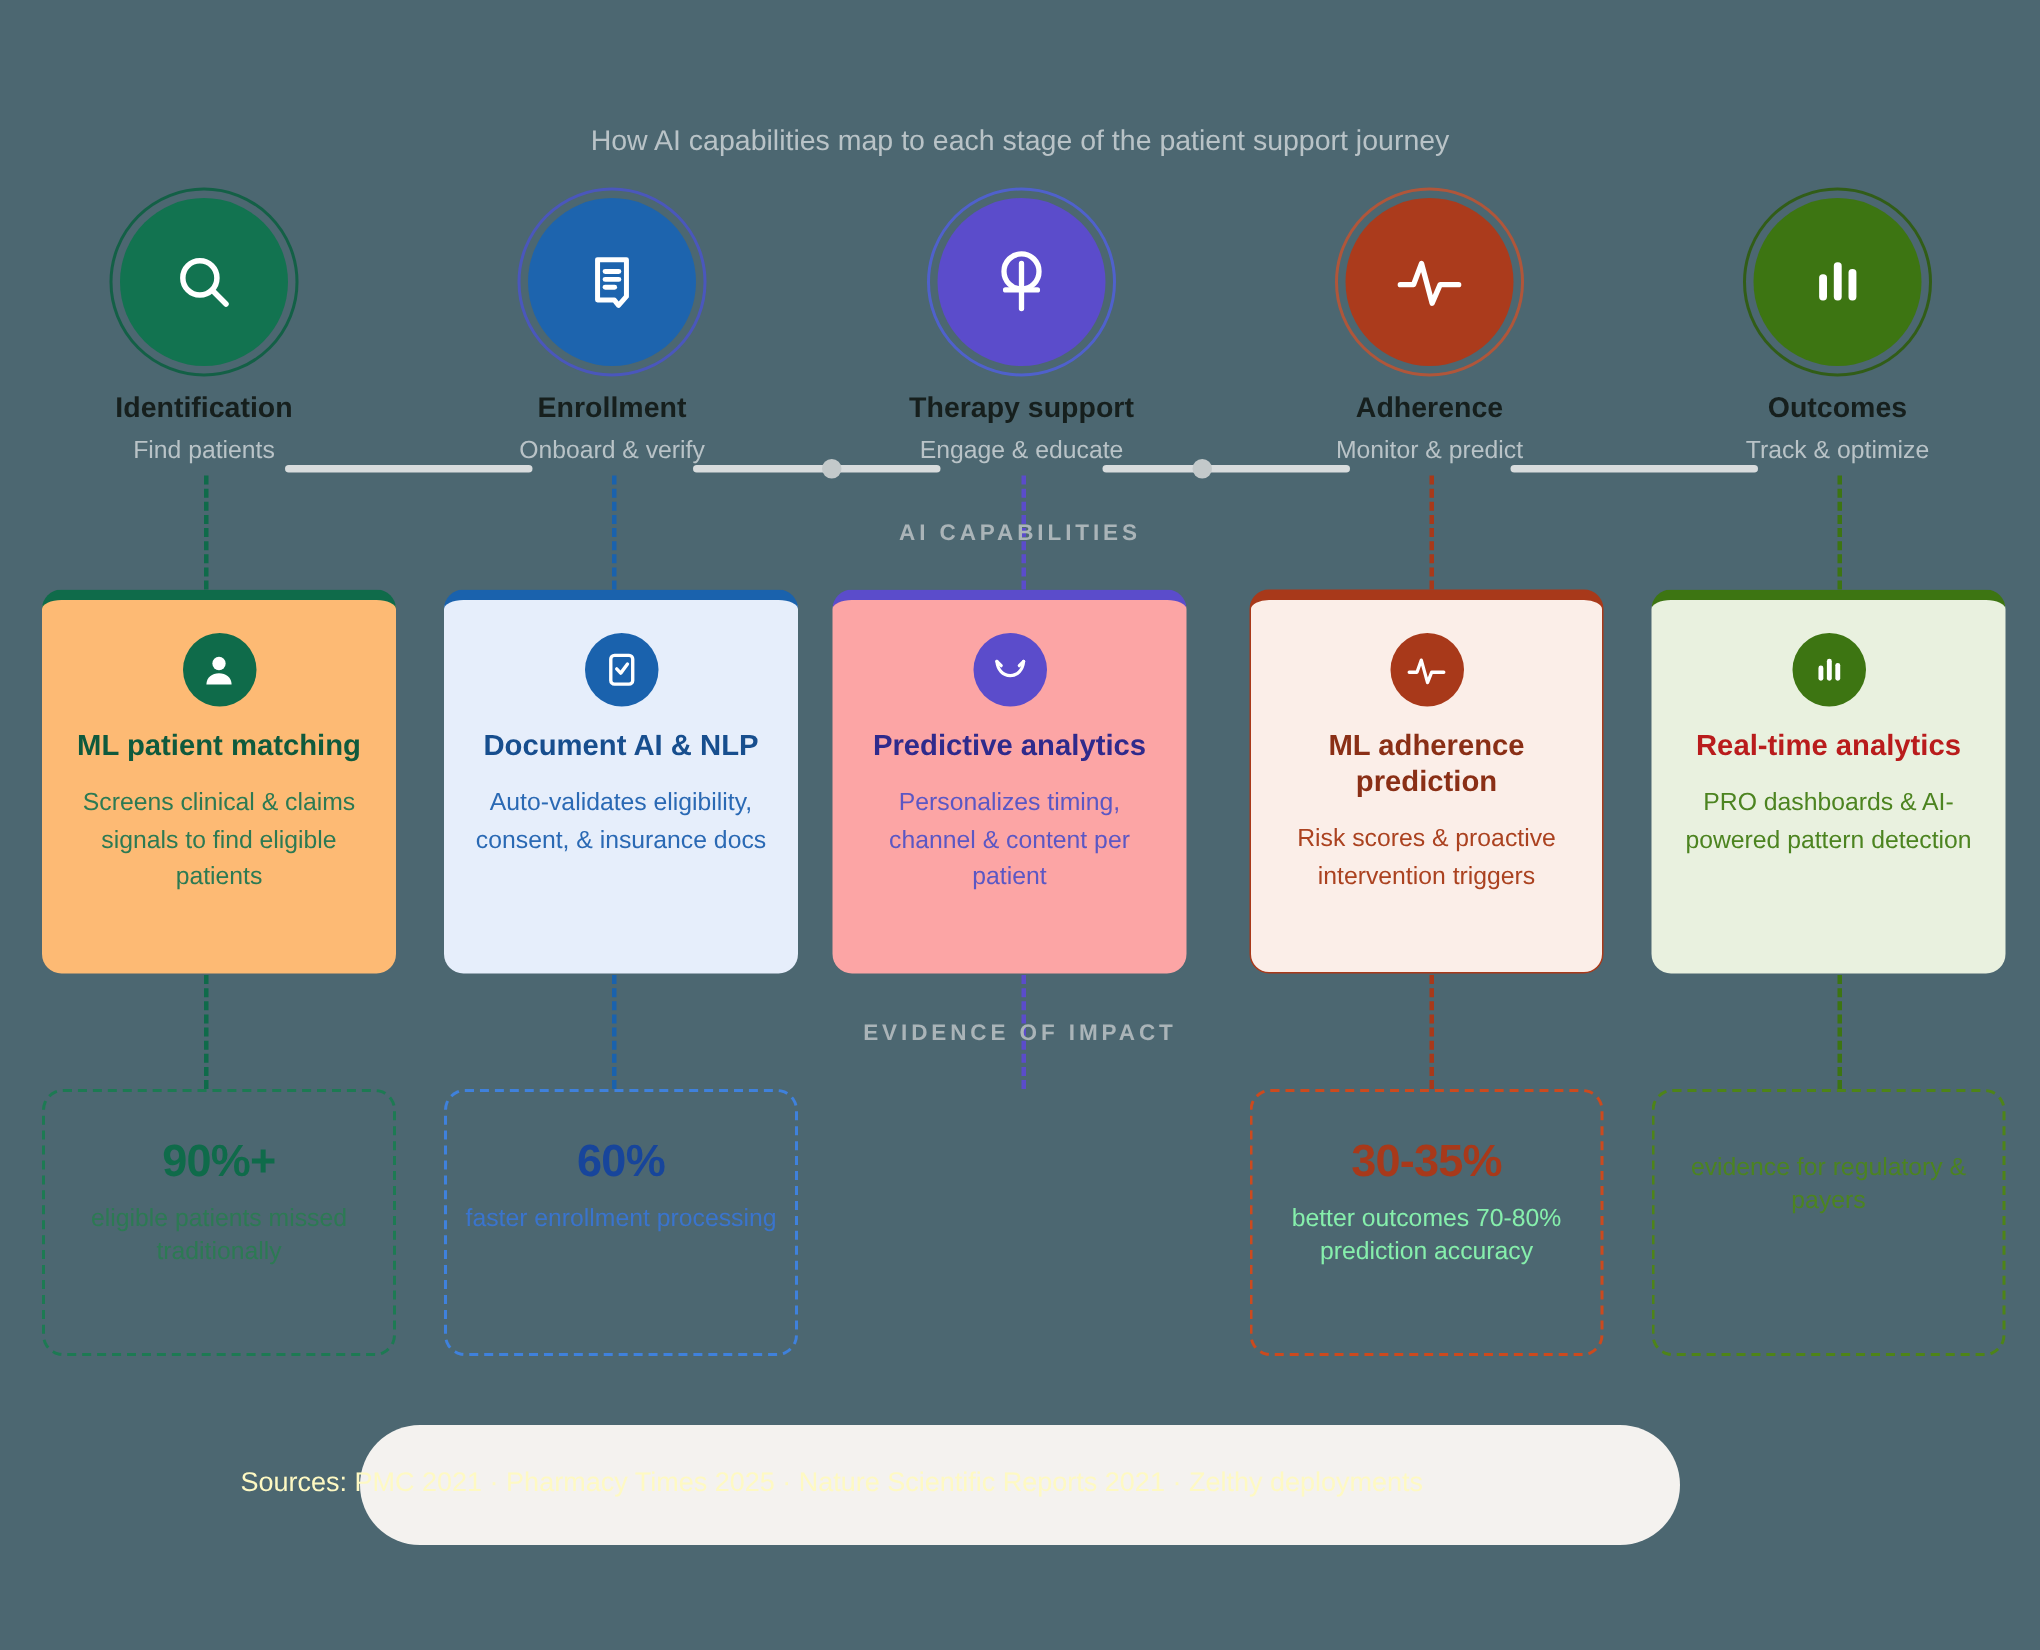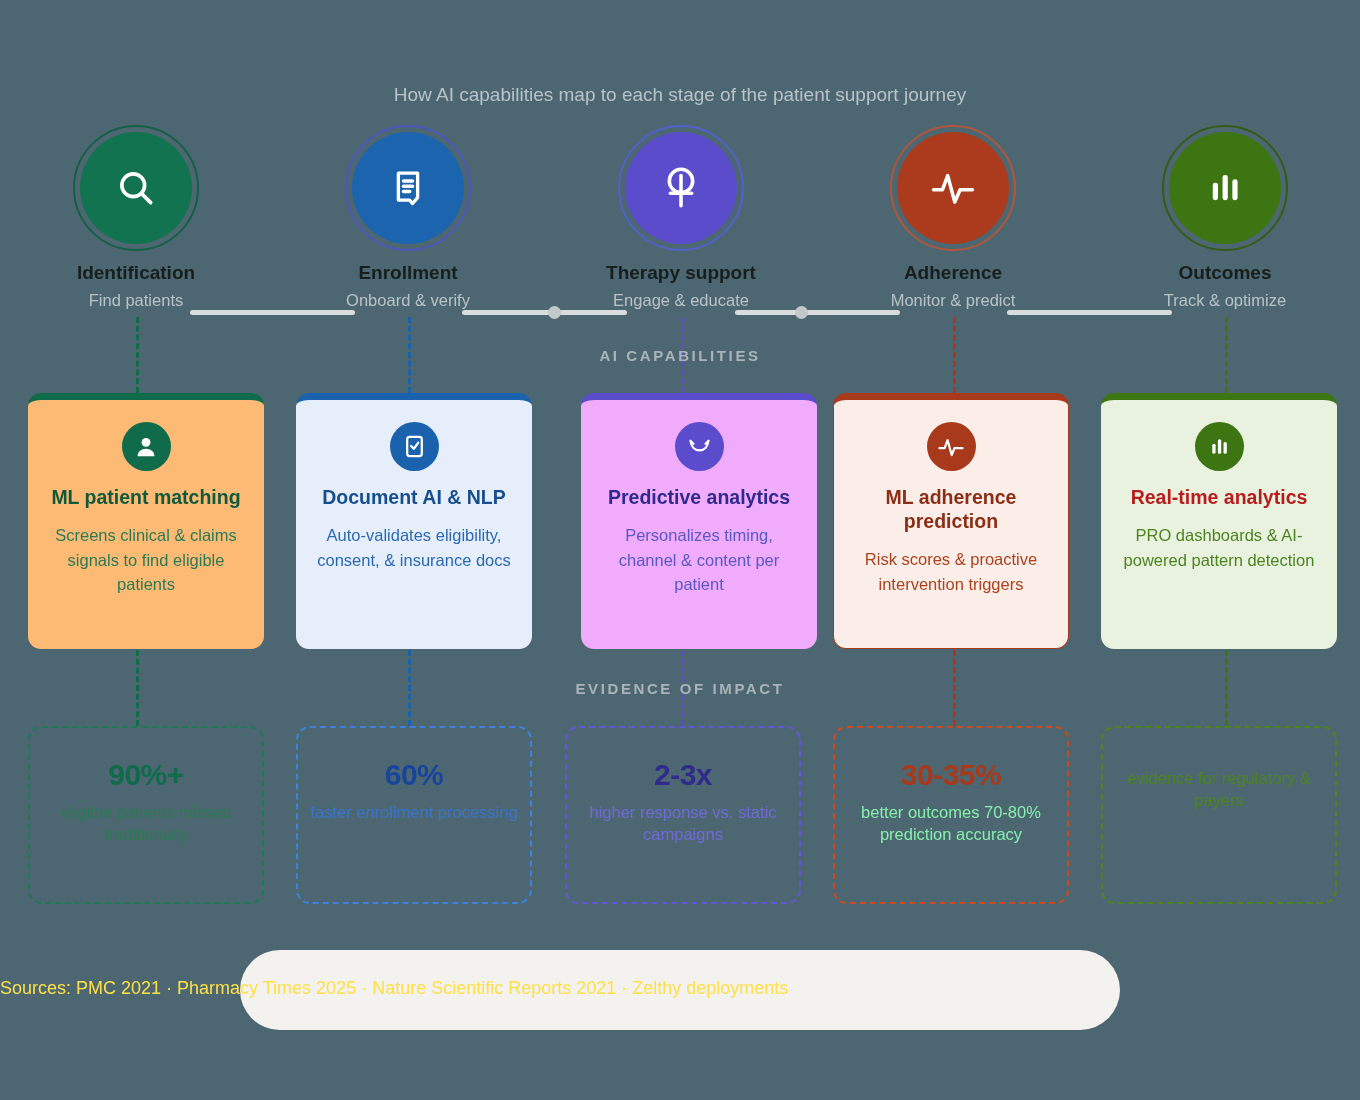--- a/index.html
+++ b/index.html
@@ -178,23 +178,23 @@
     width: 880px;
     height: 80px;
     background: #f4f2ef;
     border-radius: 40px;
     z-index: 1;
   }
   .sources-text {
     position: absolute;
     top: 978px;
     left: 0; width: 1109px;
-    text-align: left;
+    text-align: center;
     font-size: 18px;
-    color: #fde047;
+    color: #fef9c3;
     z-index: 2;
     white-space: nowrap;
   }
 </style>
 </head>
 <body>
 
 <div class="canvas">
 
   <div class="subtitle">How AI capabilities map to each stage of the patient support journey</div>
@@ -301,21 +301,21 @@
     <div class="cap-icon" style="background:#1a62ad;">
       <svg width="27" height="27" viewBox="0 0 24 24" fill="none" stroke="#ffffff" stroke-width="2" stroke-linecap="round" stroke-linejoin="round">
         <rect x="5.5" y="3.5" width="13" height="17" rx="2.2"></rect>
         <polyline points="9,11.5 11.4,14 15.4,8.6"></polyline>
       </svg>
     </div>
     <div class="cap-title" style="color:#174e8e;">Document AI &amp; NLP</div>
     <div class="cap-desc" style="color:#2a69b4;">Auto-validates eligibility, consent, &amp; insurance docs</div>
   </div>
 
-  <div class="cap-card" style="left:581px;background:#f0abfc;border-top-color:#5b4ccb;">
+  <div class="cap-card" style="left:555px;background:#fca5a5;border-top-color:#5b4ccb;">
     <div class="cap-icon" style="background:#5b4ccb;">
       <svg width="29" height="29" viewBox="0 0 26 26" fill="none" stroke="#ffffff" stroke-width="1.9" stroke-linecap="round">
         <path d="M5 8 C5.5 13 8.5 16.5 13 16.5 C17.5 16.5 20.5 13 21 8"></path>
         <line x1="5" y1="8" x2="7.6" y2="10.6"></line>
         <line x1="21" y1="8" x2="18.4" y2="10.6"></line>
       </svg>
     </div>
     <div class="cap-title" style="color:#2f2a8c;">Predictive analytics</div>
     <div class="cap-desc" style="color:#5b57c4;">Personalizes timing, channel &amp; content per patient</div>
   </div>
@@ -345,24 +345,20 @@
   <div class="evd-box" style="left:28px;border-color:#1d7a53;">
     <div class="evd-stat" style="color:#0f6b4a;">90%+</div>
     <div class="evd-cap" style="color:#2c7a53;">eligible patients missed traditionally</div>
   </div>
 
   <div class="evd-box" style="left:296px;border-color:#3f81dc;">
     <div class="evd-stat" style="color:#17459b;">60%</div>
     <div class="evd-cap" style="color:#3a74cd;">faster enrollment processing</div>
   </div>
 
-  <div class="evd-box" style="left:565px;border-color:#6057d4;">
-    <div class="evd-stat" style="color:#2f2a8c;">2-3x</div>
-    <div class="evd-cap" style="color:#6f6ad8;">higher response vs. static campaigns</div>
-  </div>
 
   <div class="evd-box" style="left:833px;border-color:#cc4a1e;">
     <div class="evd-stat" style="color:#a8391a;">30-35%</div>
     <div class="evd-cap" style="color:#86efac;">better outcomes 70-80% prediction accuracy</div>
   </div>
 
   <div class="evd-box" style="left:1101px;border-color:#4e8418;">
     <div class="evd-cap" style="color:#4c8420;">evidence for regulatory &amp; payers</div>
   </div>
 

